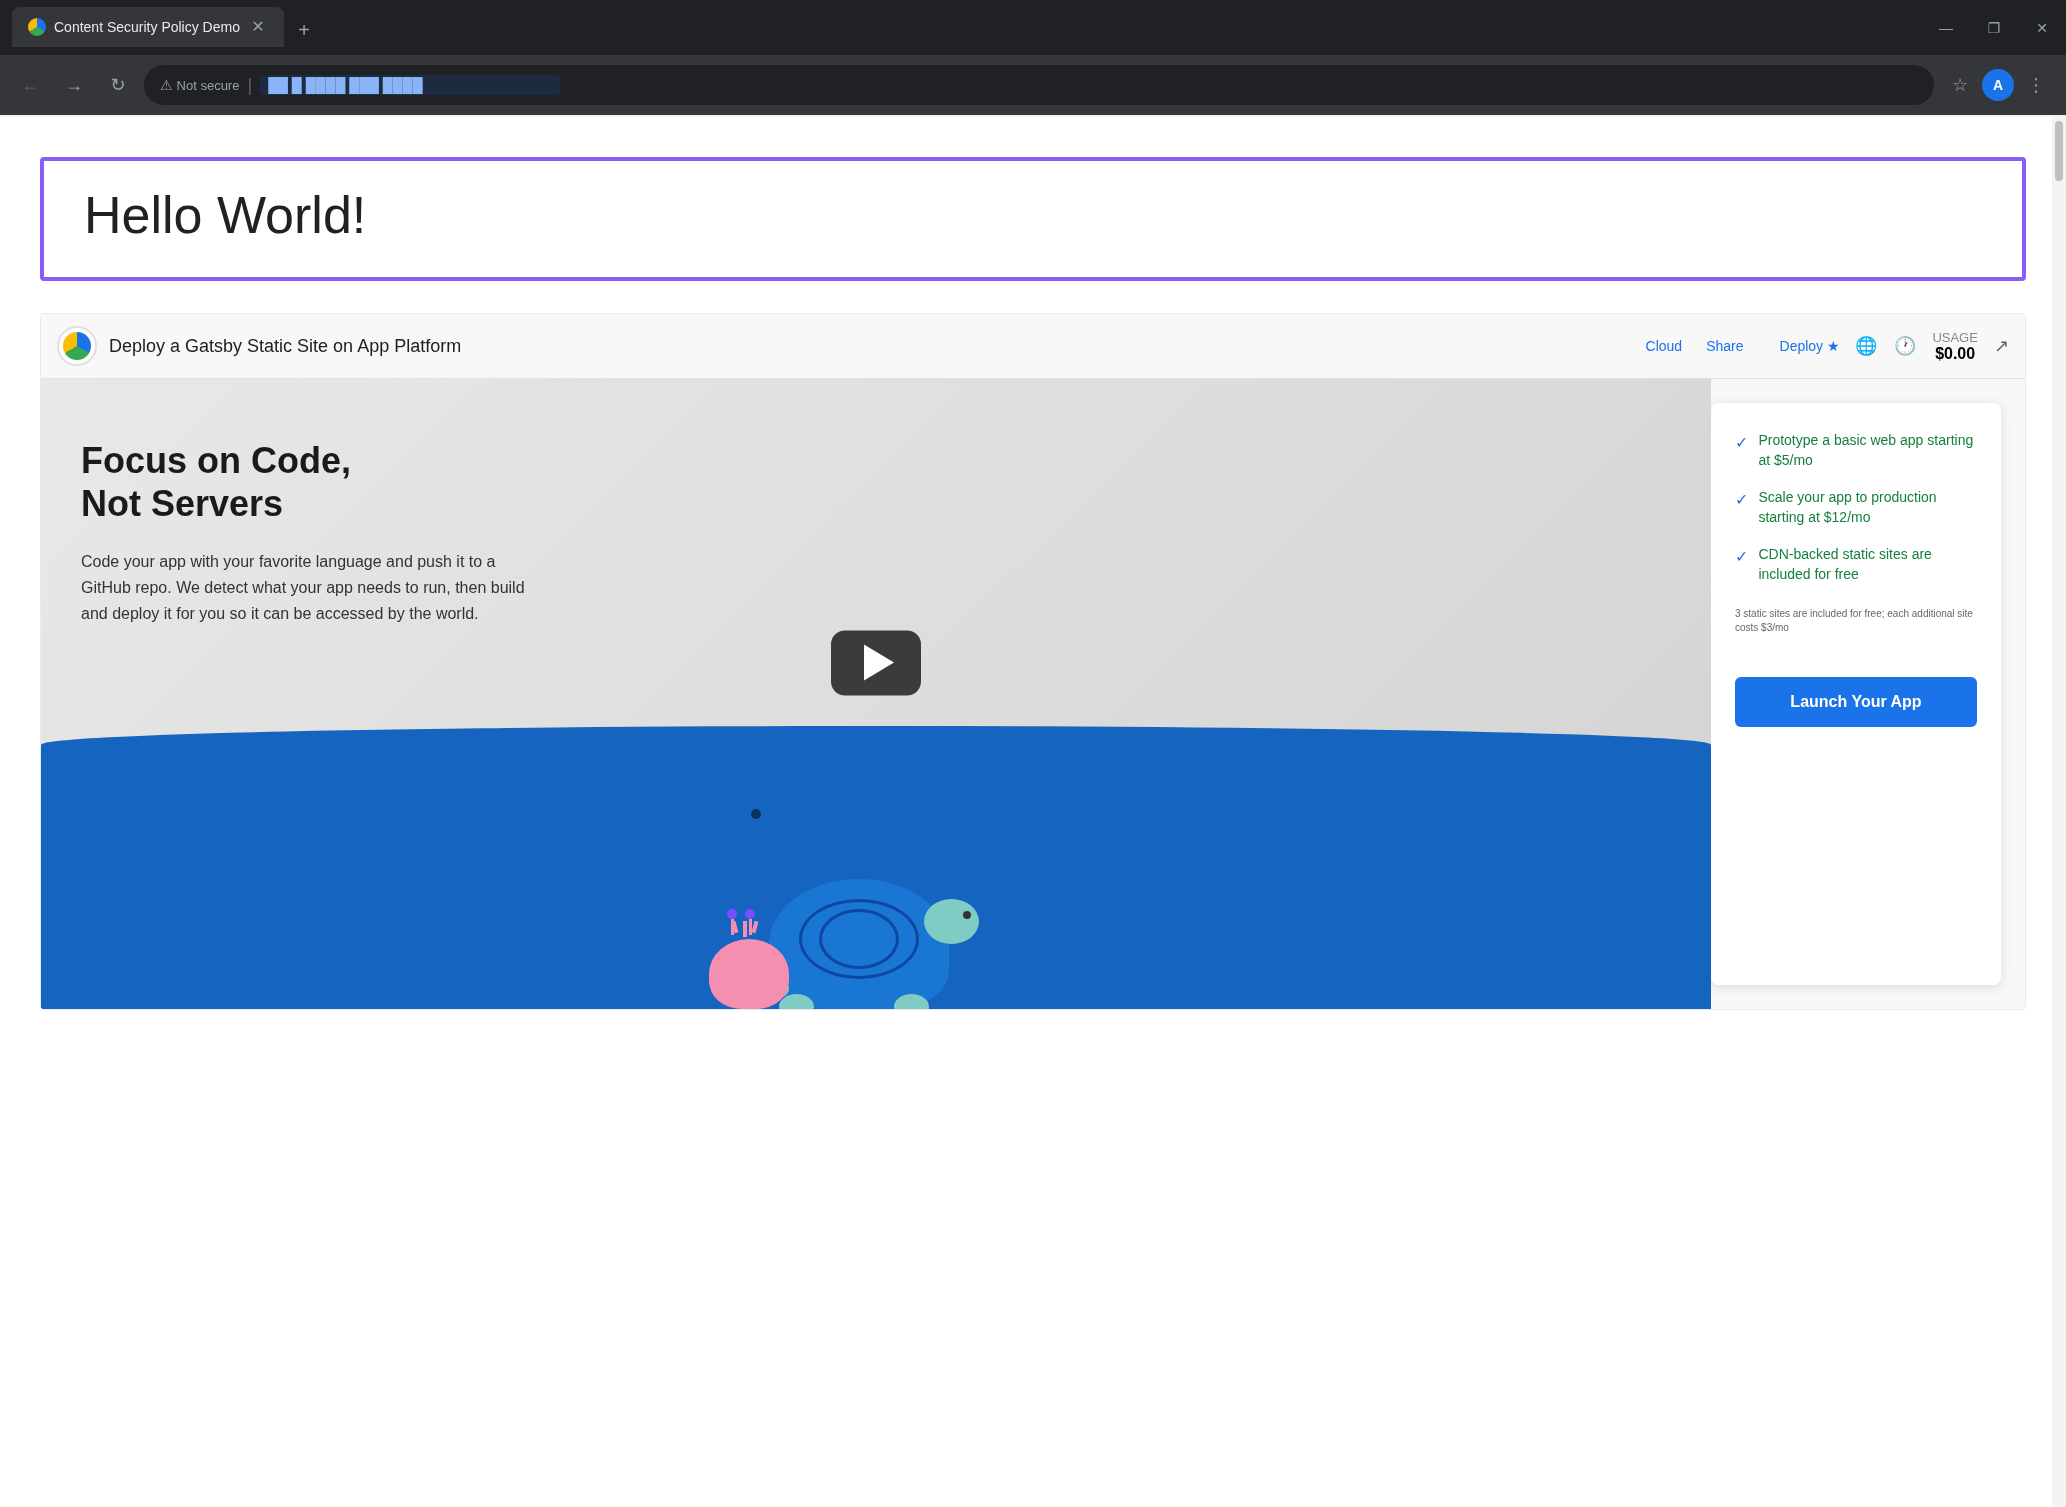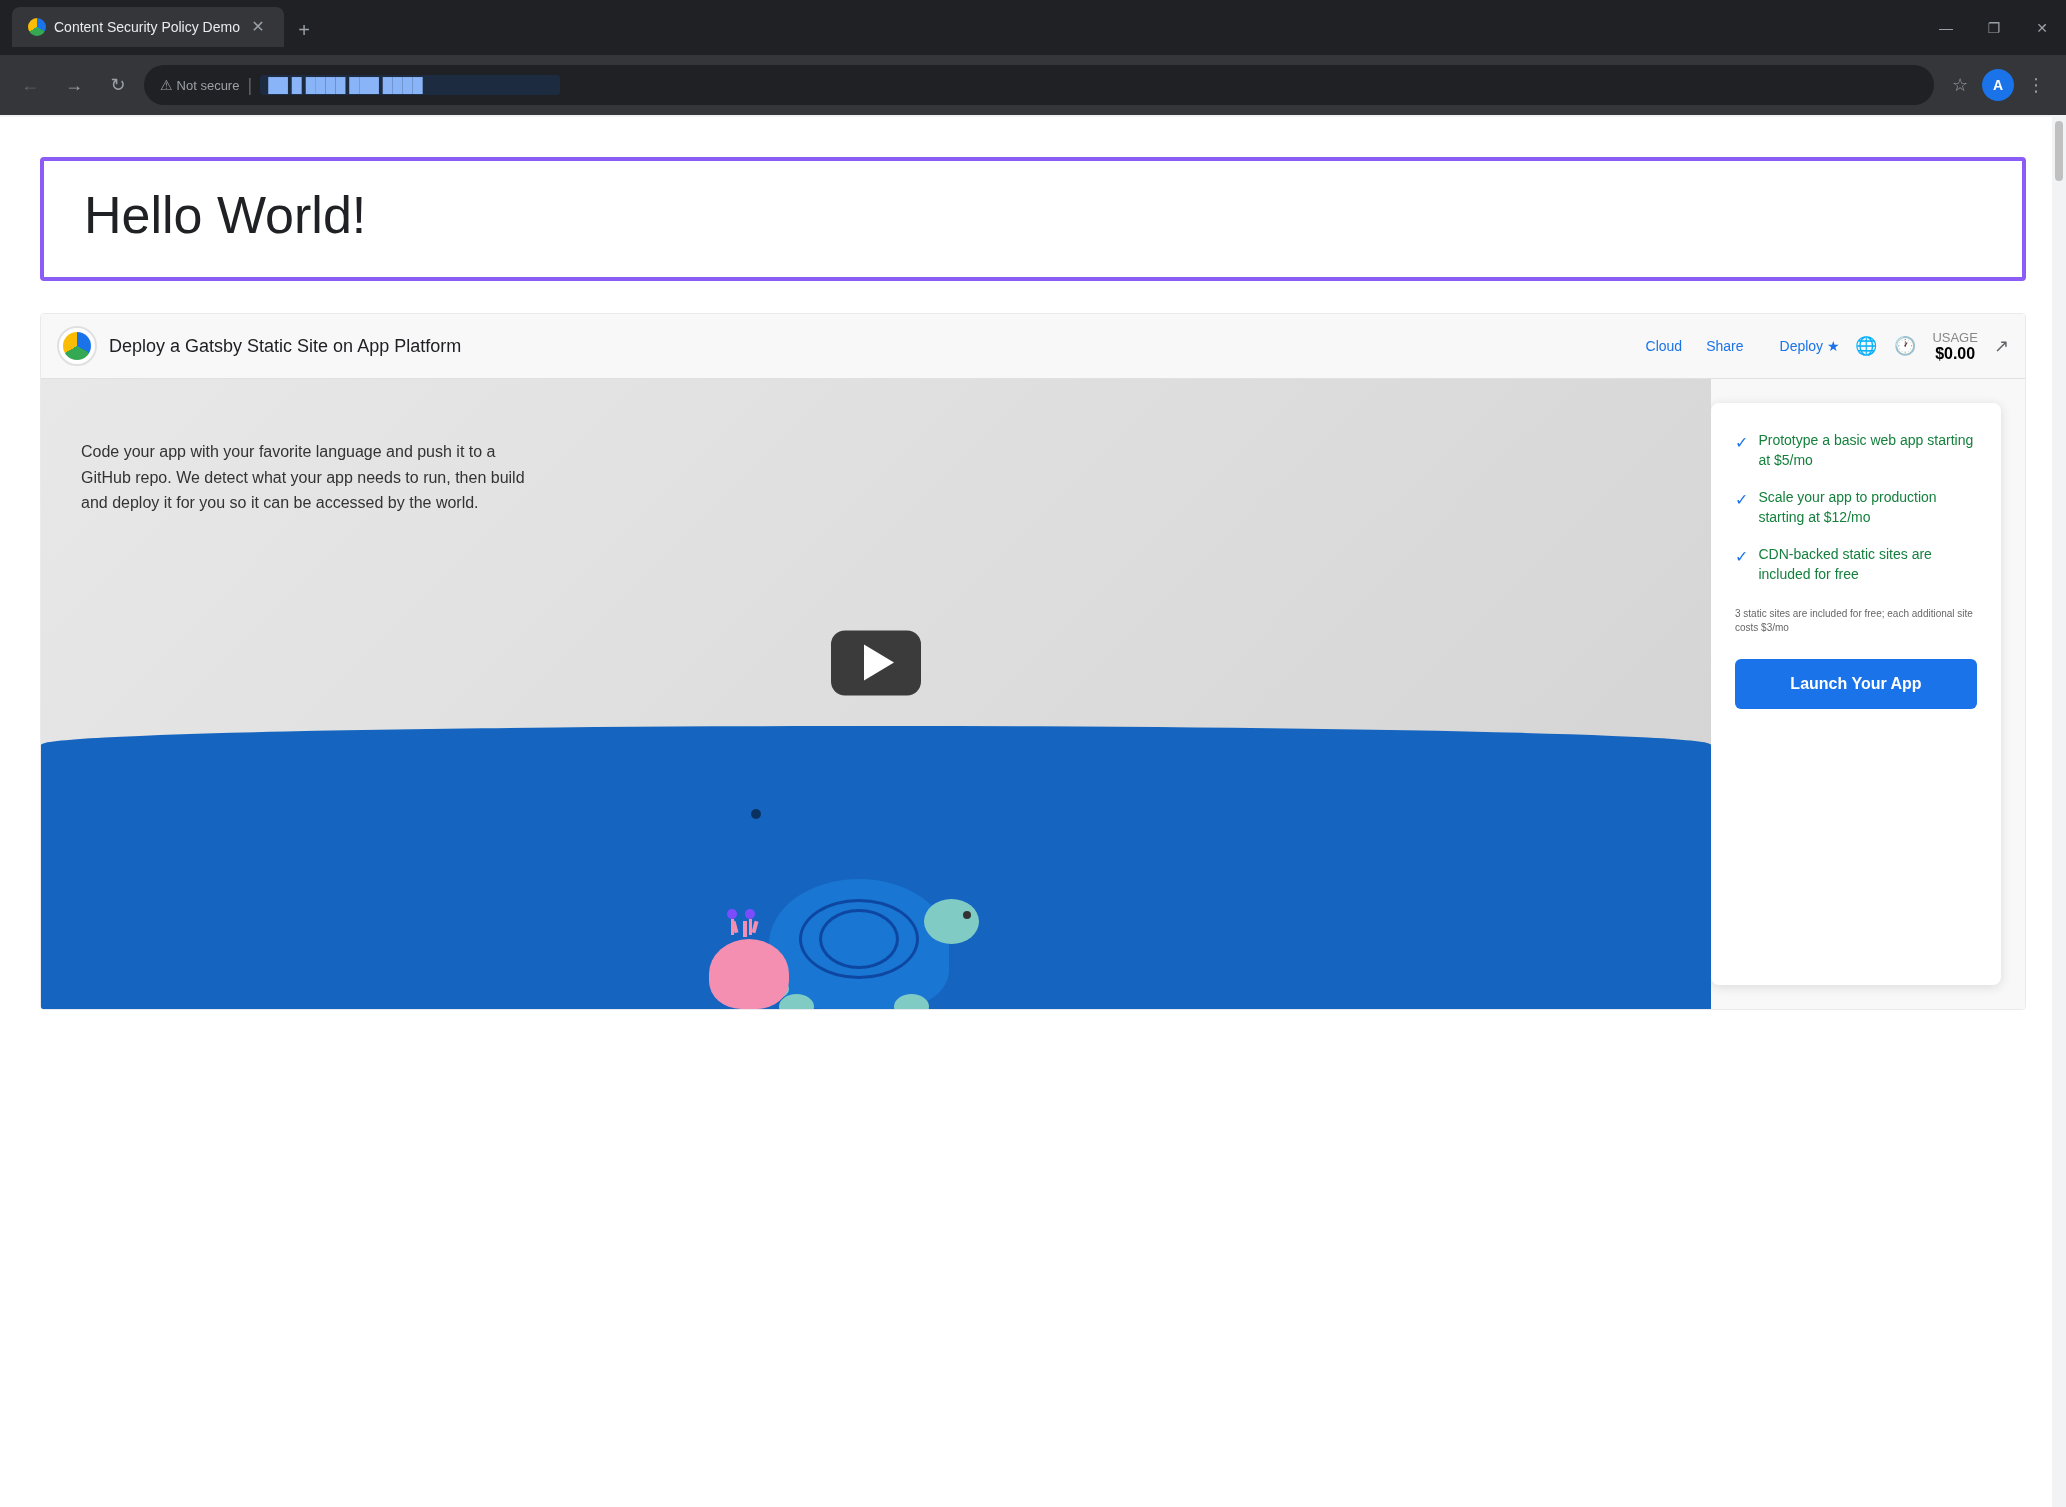--- a/index.html
+++ b/index.html
@@ -381,21 +381,21 @@
     .yt-launch-btn {
       background: #1a73e8;
       color: white;
       border: none;
       border-radius: 6px;
       padding: 16px;
       font-size: 16px;
       font-weight: 600;
       cursor: pointer;
       text-align: center;
-      margin-top: 6px;
+      margin-top: 24px;
     }
 
     
     .cursor {
       position: absolute;
       width: 10px;
       height: 10px;
       border-radius: 50%;
       background: rgba(0,0,0,0.5);
       pointer-events: none;
@@ -500,20 +500,24 @@
 
       <div class="yt-main">
 
         <div class="yt-video-area">
 
           <div style="position:absolute; top:0; left:0; right:0; height:60%; background: linear-gradient(135deg, #e8e8e8 0%, #d5d5d5 100%);"></div>
 
           <div style="position:absolute; bottom:0; left:0; right:0; height:45%; background:#1565c0; border-radius:80% 80% 0 0 / 30px 30px 0 0;"></div>
 
           <div class="yt-overlay-text">
+            <div class="yt-headline">
+              <div>Focus on Code,</div>
+              <div>Not Servers</div>
+            </div>
             <p class="yt-body-text">Code your app with your favorite language and push it to a GitHub repo. We detect what your app needs to run, then build and deploy it for you so it can be accessed by the world.</p>
           </div>
 
           <div class="yt-play-btn">
             <div class="yt-play-triangle"></div>
           </div>
 
           <div style="position:absolute; bottom:0; left:40%; display:flex; align-items:flex-end;">
 
             <div style="position:relative; margin-right:-20px; z-index:2;">

